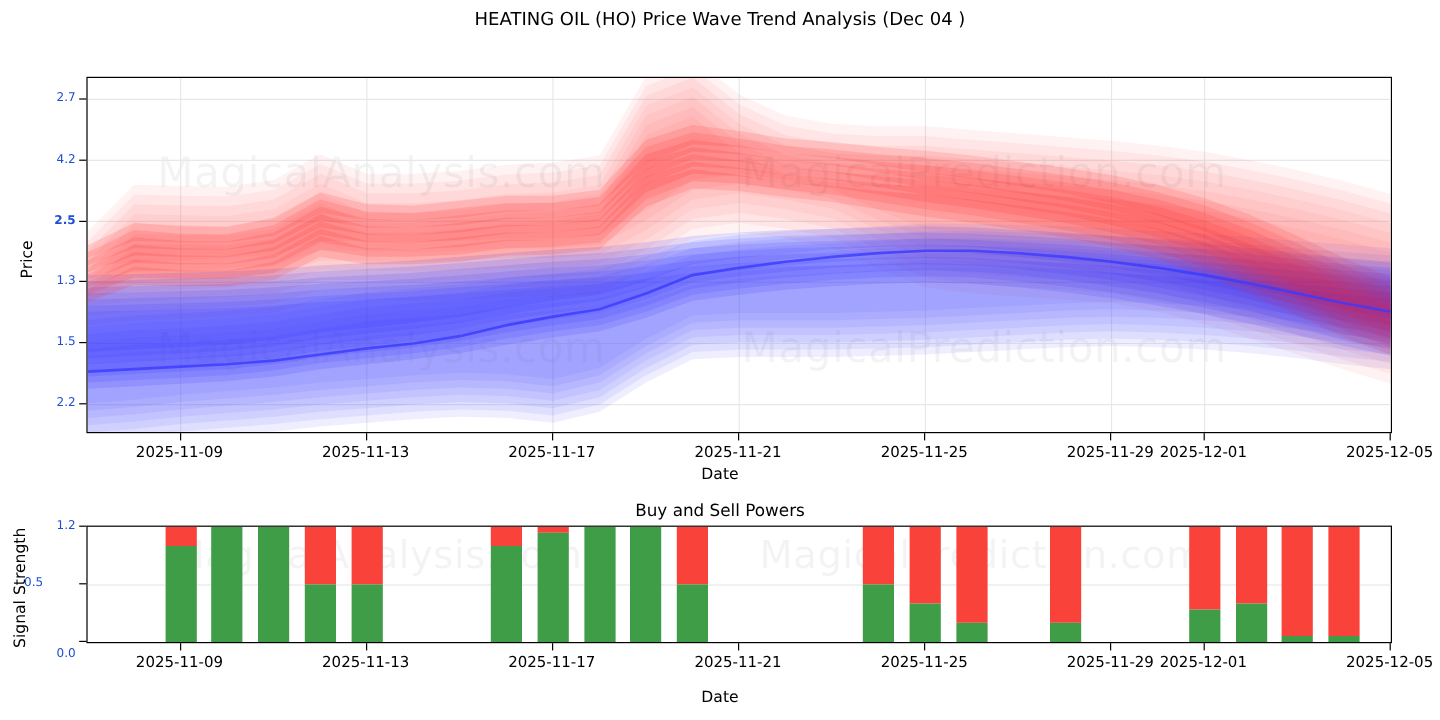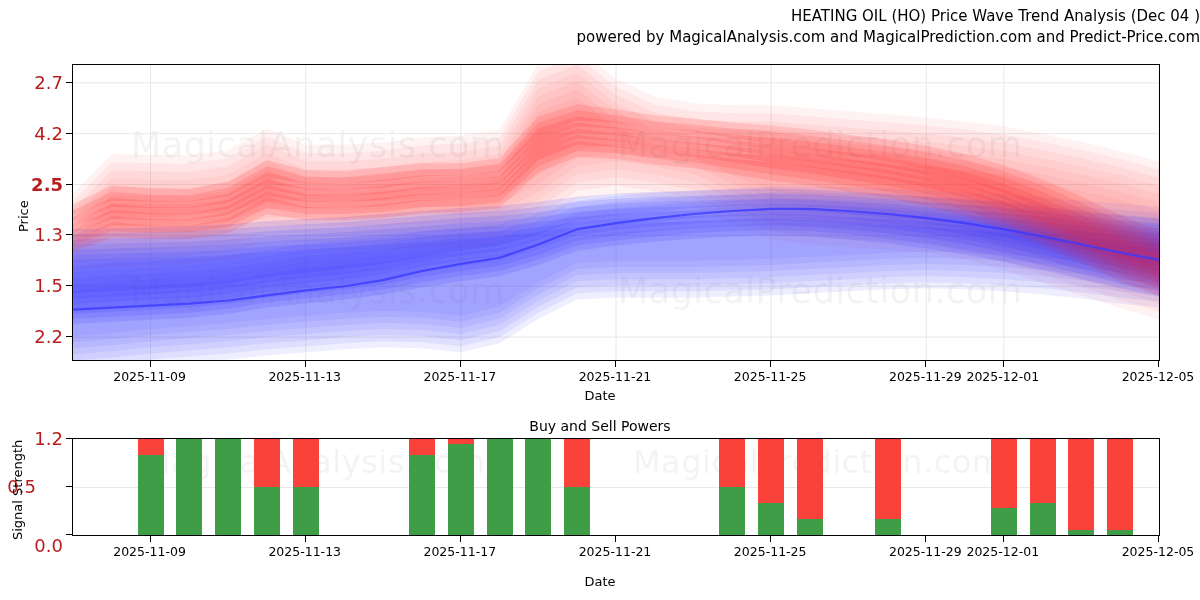--- a/index.html
+++ b/index.html
@@ -7,38 +7,38 @@
     width:1200px;height:600px;background:#ffffff;
     font-family:"DejaVu Sans","Liberation Sans",sans-serif;
     overflow:hidden;
   }
   #root{position:relative;width:1200px;height:600px;}
 
   .title-block{
     position:absolute;left:0;top:6px;width:1200px;text-align:center;
     pointer-events:none;
   }
-  .title-line{font-size:15px;color:#000;line-height:21px;text-align:right;}
+  .title-line{font-size:15px;color:#000;line-height:21px;}
 
   
   #price-panel{
     position:absolute;left:72px;top:64px;width:1088px;height:297px;
     border:1.1px solid #000;box-sizing:border-box;background:#fff;
     overflow:hidden;
   }
   #price-svg{position:absolute;left:0;top:0;}
 
   .wm{
     position:absolute;color:#000;opacity:.045;white-space:nowrap;
     font-size:35px;letter-spacing:.5px;pointer-events:none;
     font-family:"DejaVu Sans","Liberation Sans",sans-serif;
   }
 
   .ylab-price{
-    position:absolute;right:1px;font-size:18px;color:#b91c1c;
+    position:absolute;right:1px;font-size:10px;color:#1d4ed8;
     text-align:left;transform:translateY(-50%);white-space:nowrap;
   }
   .ytick{position:absolute;width:6px;height:1px;background:#000;}
   .xtick{position:absolute;width:1px;height:6px;background:#000;}
   .xlab{
     position:absolute;font-size:12.5px;color:#000;
     transform:translateX(-50%);white-space:nowrap;top:0;
   }
   .axis-name{
     position:absolute;font-size:13px;color:#000;white-space:nowrap;
@@ -62,21 +62,20 @@
     font-size:14px;color:#000;
   }
 </style>
 </head>
 <body>
 
 <div id="root">
 
   <div class="title-block">
     <div class="title-line">HEATING OIL (HO) Price Wave Trend Analysis (Dec 04 )</div>
-    <div class="title-line">powered by MagicalAnalysis.com and MagicalPrediction.com and Predict-Price.com</div>
   </div>
 
   <div id="price-panel">
     <div class="wm" style="left:58px;top:60px;">MagicalAnalysis.com</div>
     <div class="wm" style="left:545px;top:60px;">MagicalPrediction.com</div>
     <div class="wm" style="left:58px;top:206px;">MagicalAnalysis.com</div>
     <div class="wm" style="left:545px;top:206px;">MagicalPrediction.com</div>
     <svg id="price-svg" width="1086" height="295">
         <line x1="0" x2="1086" y1="272.11206896551704" y2="272.11206896551704" stroke="#e8e8e8" stroke-width="1"></line>
         <line x1="0" x2="1086" y1="221.25" y2="221.25" stroke="#e8e8e8" stroke-width="1"></line>

